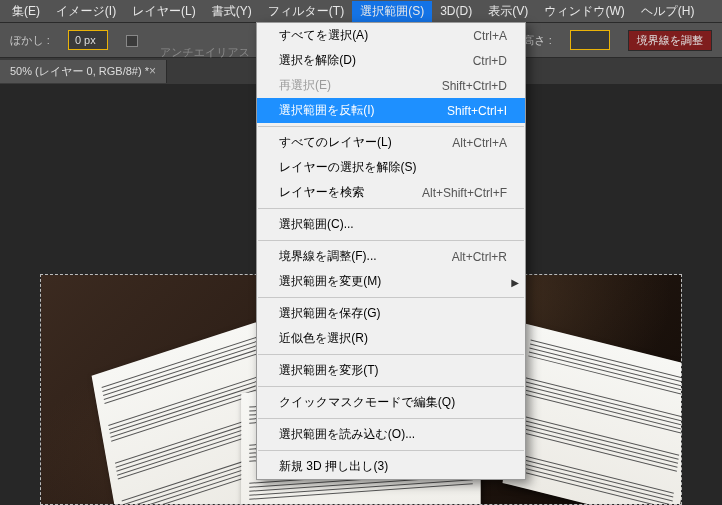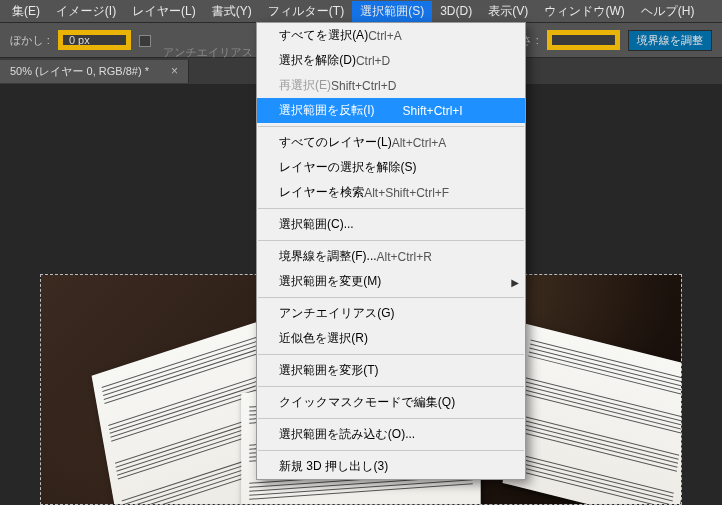--- a/index.html
+++ b/index.html
@@ -1,40 +1,40 @@
 <!DOCTYPE html>
 <html><head>
 <meta charset="utf-8">
 <style>
   * { margin: 0; padding: 0; box-sizing: border-box; font-family: "Meiryo", "Yu Gothic", sans-serif; }
   body { background: #535353; width: 722px; height: 505px; overflow: hidden; position: relative; }
   .menubar { background: #535353; height: 22px; display: flex; align-items: center; padding: 0 4px; font-size: 12px; color: #e8e8e8; }
   .menubar .item { padding: 2px 8px; cursor: pointer; }
   .menubar .item.active { background: #1473e6; }
-  .options-bar { background: #535353; border-top: 1px solid #2a2a2a; border-bottom: 1px solid #2a2a2a; height: 36px; display: flex; align-items: center; padding: 3px 10px; font-size: 11px; color: #c8c8c8; gap: 8px; }
-  .options-bar .inputbox { background: #3a3a3a; border: 5px solid #eab308; color: #ddd; padding: 2px 6px; width: 73px; height: 20px; font-size: 11px; }
+  .options-bar { background: #535353; border-top: 1px solid #2a2a2a; border-bottom: 1px solid #2a2a2a; height: 36px; display: flex; align-items: center; padding: 3px 10px; font-size: 11px; color: #c8c8c8; gap: 18px; }
+  .options-bar .inputbox { background: #3a3a3a; border: 1px solid #eab308; color: #ddd; padding: 2px 6px; width: 40px; height: 20px; font-size: 11px; }
   .options-bar .chk { width: 12px; height: 12px; border: 1px solid #888; display: inline-block; margin-right: 4px; vertical-align: middle; background:#3a3a3a; }
-  .options-bar .btn { background: #0369a1; border: 1px solid #2a2a2a; color: #e0e0e0; padding: 2px 8px; font-size: 11px; margin-left: auto; }
+  .options-bar .btn { background: #7f1d1d; border: 1px solid #2a2a2a; color: #e0e0e0; padding: 2px 8px; font-size: 11px; margin-left: auto; }
   .tabbar { background: #3a3a3a; height: 26px; display: flex; align-items: center; font-size: 11px; color: #ddd; }
-  .tab { background: #535353; padding: 4px 10px; display: flex; align-items: center; gap: 22px; border-right: 1px solid #2a2a2a; }
+  .tab { background: #535353; padding: 4px 10px; display: flex; align-items: center; gap: 0; border-right: 1px solid #2a2a2a; }
   .tab .close { color: #bbb; font-size: 12px; cursor: pointer; }
   .canvas-area { position: absolute; top: 84px; left: 0; right: 0; bottom: 0; background: #272727; }
   .image-holder { position: absolute; top: 190px; left: 40px; width: 642px; height: 231px; border: 1px dashed #bbb; overflow: hidden; }
   .fabric { position:absolute; inset:0; background: linear-gradient(135deg,#3b2a20 0%, #2c1e16 40%, #1d130d 70%, #120b07 100%); }
   .fabric::before{content:"";position:absolute;inset:0;background:
     radial-gradient(ellipse 260px 180px at 70% 10%, rgba(120,90,60,0.35), transparent 70%),
     radial-gradient(ellipse 200px 140px at 20% 80%, rgba(90,60,40,0.25), transparent 70%);}
   .sheet { position:absolute; background: linear-gradient(#f7f7f4,#eceae4); box-shadow: 2px 3px 6px rgba(0,0,0,0.5); }
   .sheet1 { width: 260px; height: 180px; left: 60px; top: 60px; transform: rotate(-18deg) skewX(-8deg); }
   .sheet2 { width: 240px; height: 200px; left: 200px; top: 110px; transform: rotate(-4deg) skewX(-4deg); }
   .sheet3 { width: 180px; height: 160px; left: 470px; top: 70px; transform: rotate(14deg) skewX(6deg); }
   .staff { position:absolute; left:8px; right:8px; height:1px; background:#555; }
 
   .dropdown { position: absolute; top: 22px; left: 256px; width: 270px; background: #f0f0f0; border: 1px solid #9a9a9a; box-shadow: 4px 4px 10px rgba(0,0,0,0.45); font-size: 12px; color: #000; z-index: 50; }
-  .dropdown .row { display: flex; align-items: center; padding: 4px 18px 4px 22px; white-space: nowrap; cursor: default; position:relative; }
+  .dropdown .row { display: flex; justify-content: space-between; align-items: center; padding: 4px 18px 4px 22px; white-space: nowrap; cursor: default; position:relative; }
   .dropdown .row.disabled { color: #9b9b9b; }
   .dropdown .row.highlight { background: #1e90ff; color: #fff; gap: 28px; }
   .dropdown .sep { height: 1px; background: #c8c8c8; margin: 3px 1px; }
   .dropdown .sc { color: #555; font-size: 12px; }
   .dropdown .row.highlight .sc { color: #fff; }
   .dropdown .arrow { position:absolute; right:6px; top:50%; transform:translateY(-50%); font-size:10px; color:#333; }
 </style>
 </head>
 <body>
 
@@ -173,21 +173,21 @@
     <div class="row">
       <span>境界線を調整(F)...</span>
       <span class="sc">Alt+Ctrl+R</span>
     </div>
     <div class="row">
       <span>選択範囲を変更(M)</span>
       <span class="arrow">▶</span>
     </div>
     <div class="sep"></div>
     <div class="row">
-      <span>アンチエイリアス(G)</span>
+      <span>選択範囲を保存(G)</span>
     </div>
     <div class="row">
       <span>近似色を選択(R)</span>
     </div>
     <div class="sep"></div>
     <div class="row">
       <span>選択範囲を変形(T)</span>
     </div>
     <div class="sep"></div>
     <div class="row">

